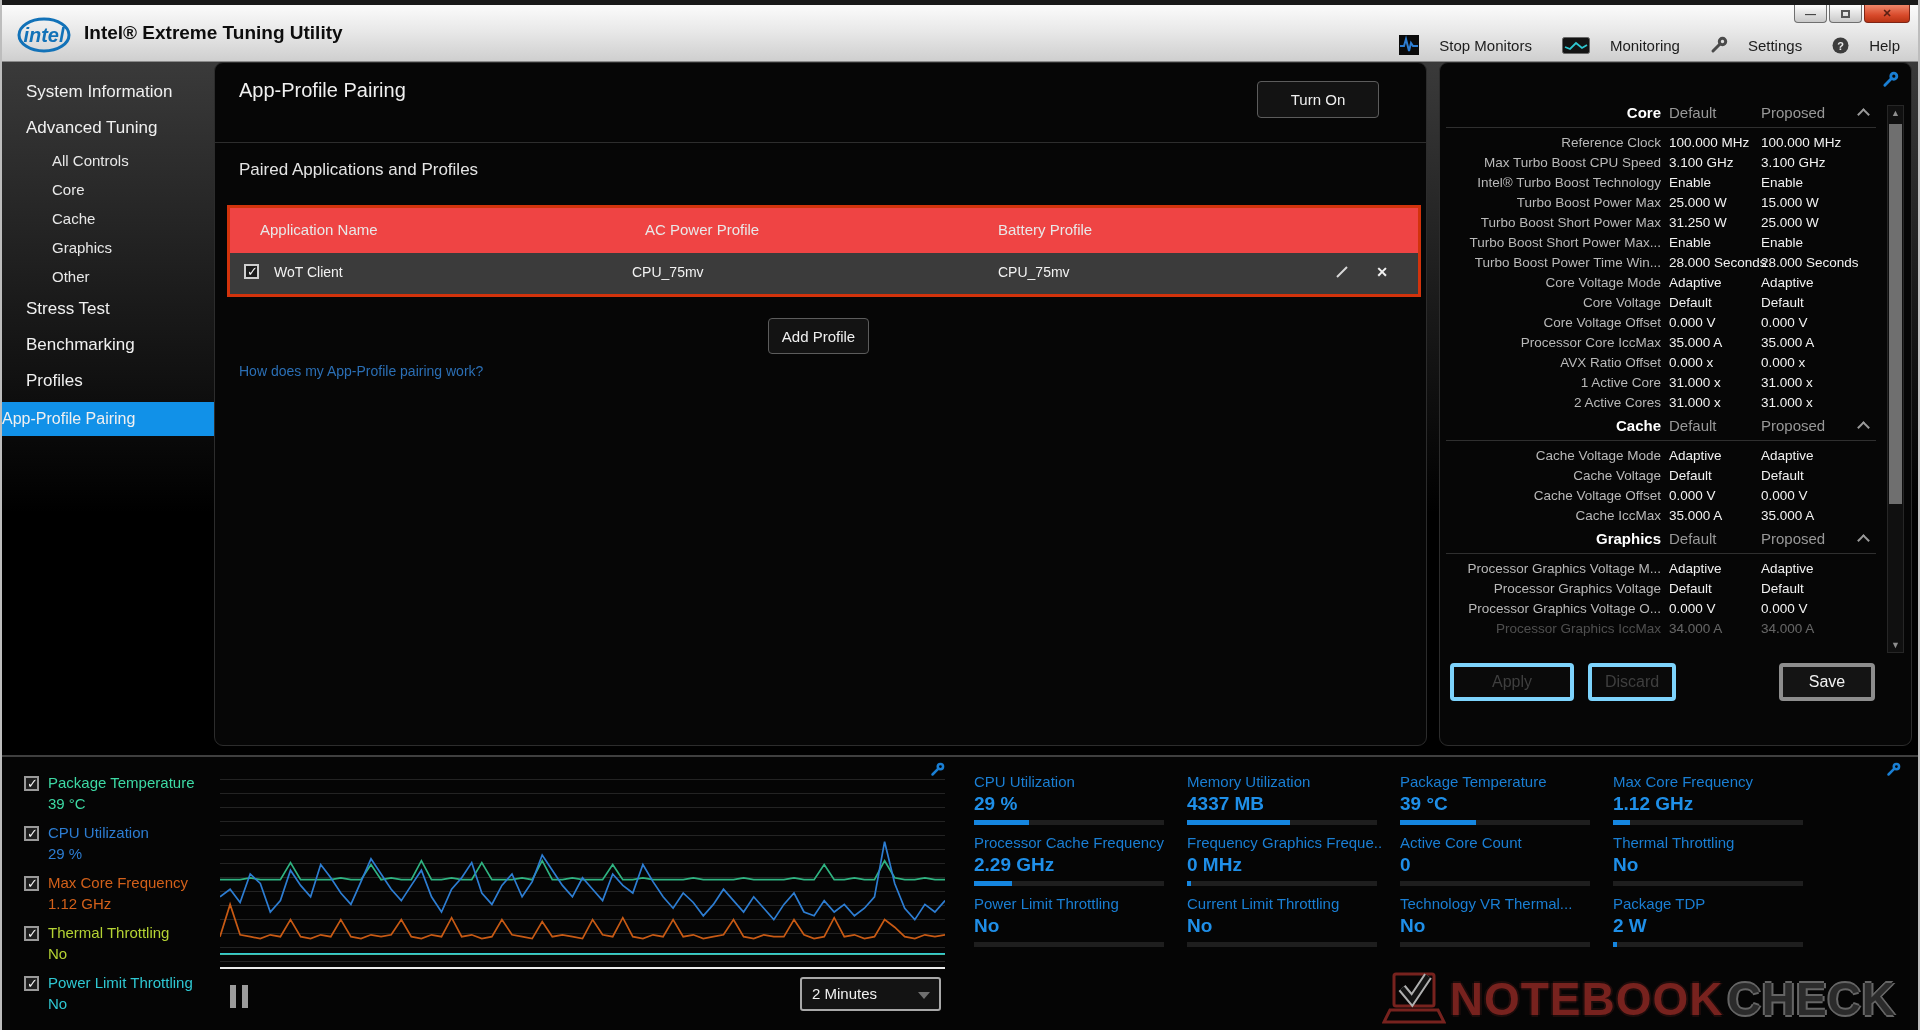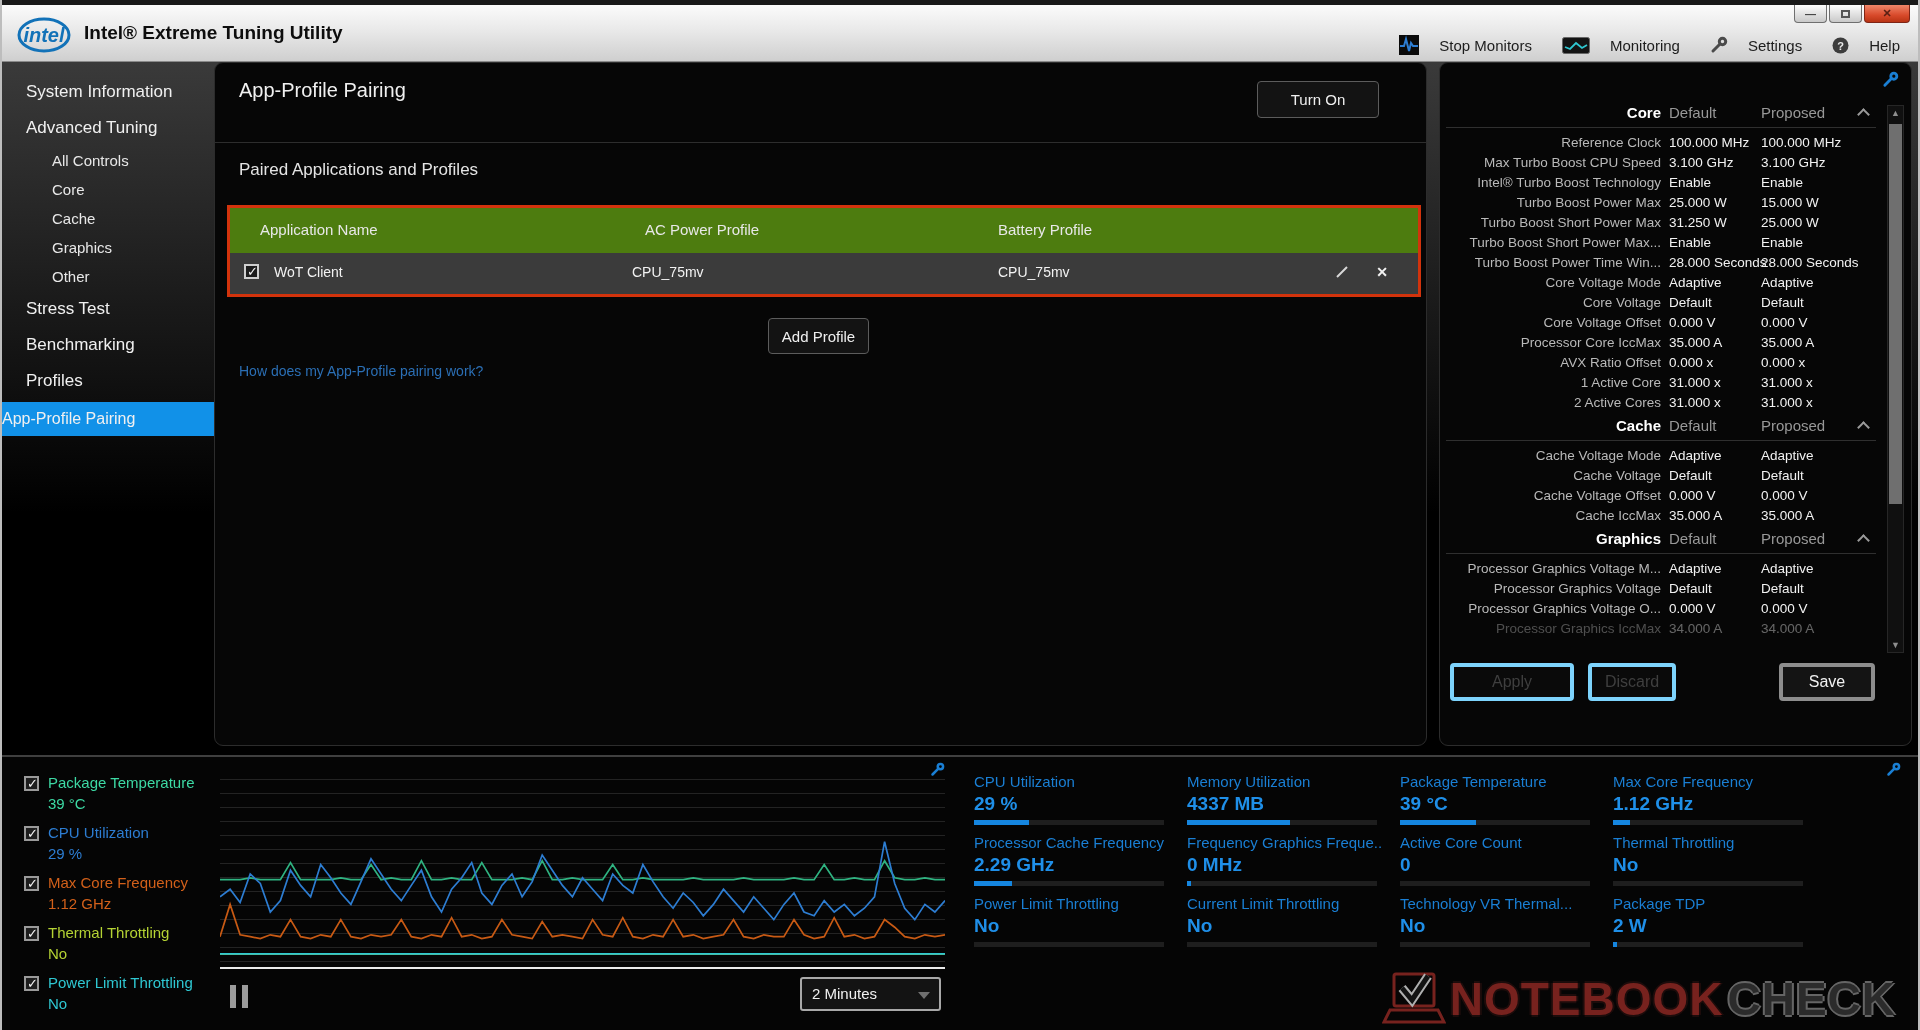--- a/index.html
+++ b/index.html
@@ -40,21 +40,21 @@
 
   
   .mp-title { position:absolute; left:24px; top:16px; font-size:20px; color:#f0f0f0; }
   .btn { background:#131313; border:1px solid #5c5c5c; border-radius:4px; color:#efefef;
          font-size:15px; display:flex; align-items:center; justify-content:center; cursor:pointer; }
   .turnon-btn { position:absolute; left:1042px; top:18px; width:122px; height:37px; }
   .mp-divider { position:absolute; left:0; right:0; top:79px; border-top:1px solid #2d2d2d; }
   .mp-section { position:absolute; left:24px; top:97px; font-size:17px; color:#e4e4e4; }
   .pair-box { position:absolute; left:12px; top:142px; width:1194px; height:92px;
               border:3px solid #d2330c; background:#0c0c0c; }
-  .pair-header { position:absolute; left:0; right:0; top:0; height:45px; background:#4d7c0f; }
+  .pair-header { position:absolute; left:0; right:0; top:0; height:45px; background:#ef4444; }
   .pair-header span { position:absolute; top:13px; font-size:15px; color:#e8e8e8; }
   .col-app { left:30px; } .col-ac { left:415px; } .col-batt { left:768px; }
   .pair-row { position:absolute; left:0; right:0; top:45px; height:41px; background:#3b3b3b;
               display:block; }
   .pair-row span { position:absolute; top:11px; font-size:14px; color:#f2f2f2; }
   .cell-name { left:44px; } .cell-ac { left:402px; } .cell-batt { left:768px; }
   .cb { width:15px; height:15px; border:2px solid #cfcfcf; background:#1d1d1d; position:relative; cursor:pointer; }
   .cb::after { content:"✓"; position:absolute; left:1px; top:-2px; font-size:13px; color:#f5f5f5; }
   .row-cb { position:absolute; left:14px; top:12px; }
   .row-edit { position:absolute; right:68px; top:12px; cursor:pointer; }

